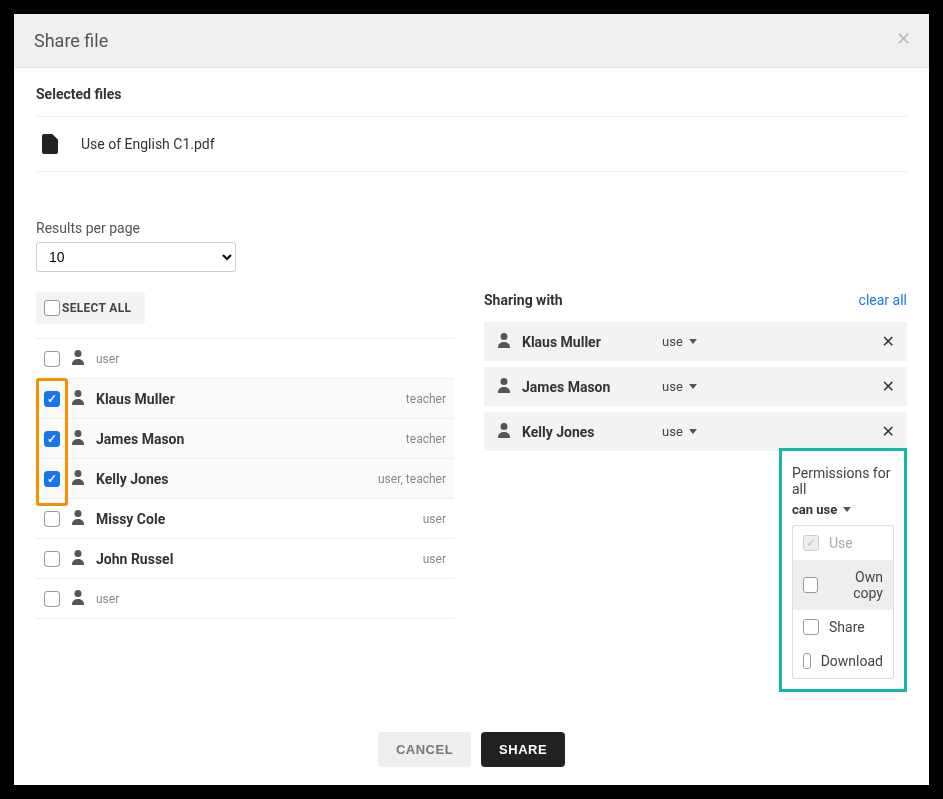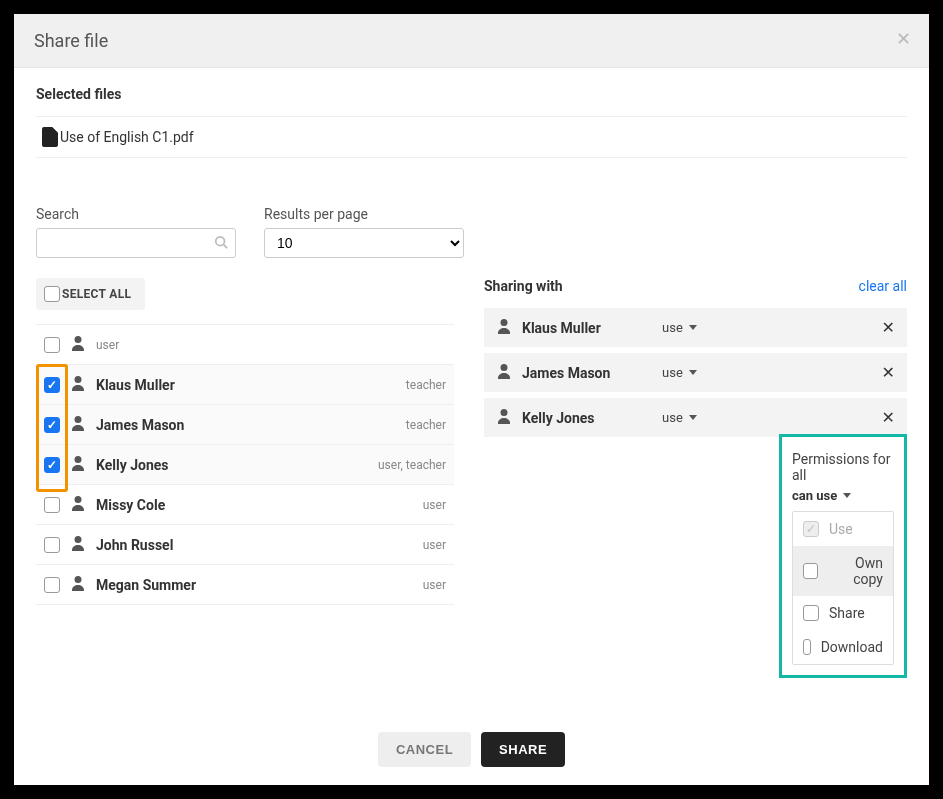--- a/index.html
+++ b/index.html
@@ -43,22 +43,22 @@
     position: relative;
   }
   .selected-files-title {
     font-weight: bold;
     font-size: 14px;
     margin-bottom: 14px;
   }
   .file-row {
     display: flex;
     align-items: center;
-    gap: 2px;
-    padding: 10px 6px;
+    gap: 23px;
+    padding: 17px 6px;
     border-top: 1px solid #eee;
     border-bottom: 1px solid #eee;
   }
   .file-icon svg { display:block; }
   .controls-row {
     display: flex;
     gap: 28px;
     margin-top: 48px;
   }
   .control-group { display: flex; flex-direction: column; gap: 4px; }
@@ -253,32 +253,20 @@
         <svg width="16" height="20" viewBox="0 0 16 20">
             <path d="M2 0h8l6 6v12a2 2 0 0 1-2 2H2a2 2 0 0 1-2-2V2a2 2 0 0 1 2-2z" fill="#222"></path>
             <path d="M10 0v6h6" fill="#222"></path>
           </svg>
       </span>
       <span>Use of English C1.pdf</span>
     </div>
 
     <div class="controls-row">
       <div class="control-group">
-        <span class="control-label">Search</span>
-        <div class="search-wrap">
-          <input class="search-input" type="text" value="" style="">
-          <span class="search-icon">
-            <svg width="14" height="14" viewBox="0 0 16 16" fill="none">
-                <circle cx="7" cy="7" r="5" stroke="#bbb" stroke-width="2"></circle>
-                <line x1="11" y1="11" x2="15" y2="15" stroke="#bbb" stroke-width="2"></line>
-              </svg>
-          </span>
-        </div>
-      </div>
-      <div class="control-group">
         <span class="control-label">Results per page</span>
         <select class="rpp-select">
           <option>10</option>
         </select>
       </div>
     </div>
 
     <div class="columns">
 
       <div class="left-col">
@@ -341,21 +329,20 @@
                 </svg></span>
             <span class="user-name">John Russel</span>
             <span class="user-role">user</span>
           </div>
 
           <div class="user-row" data-sel="false">
             <span class="cb"></span>
             <span class="user-icon"><svg class="person" viewBox="0 0 16 16">
                   <path fill="#555" d="M8 8a3.5 3.5 0 1 0 0-7 3.5 3.5 0 0 0 0 7zm-6 7c0-3 3-5 6-5s6 2 6 5v1H2z"></path>
                 </svg></span>
-            <span class="user-name">Megan Summer</span>
             <span class="user-role">user</span>
           </div>
         </div>
       </div>
 
       <div class="right-col">
         <div class="sharing-header">
           <span class="sharing-title">Sharing with</span>
           <span class="clear-all">clear all</span>
         </div>

